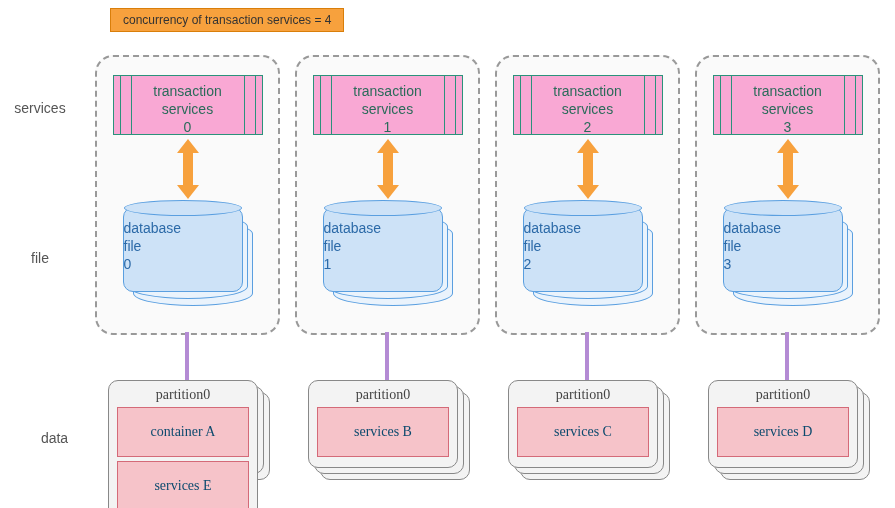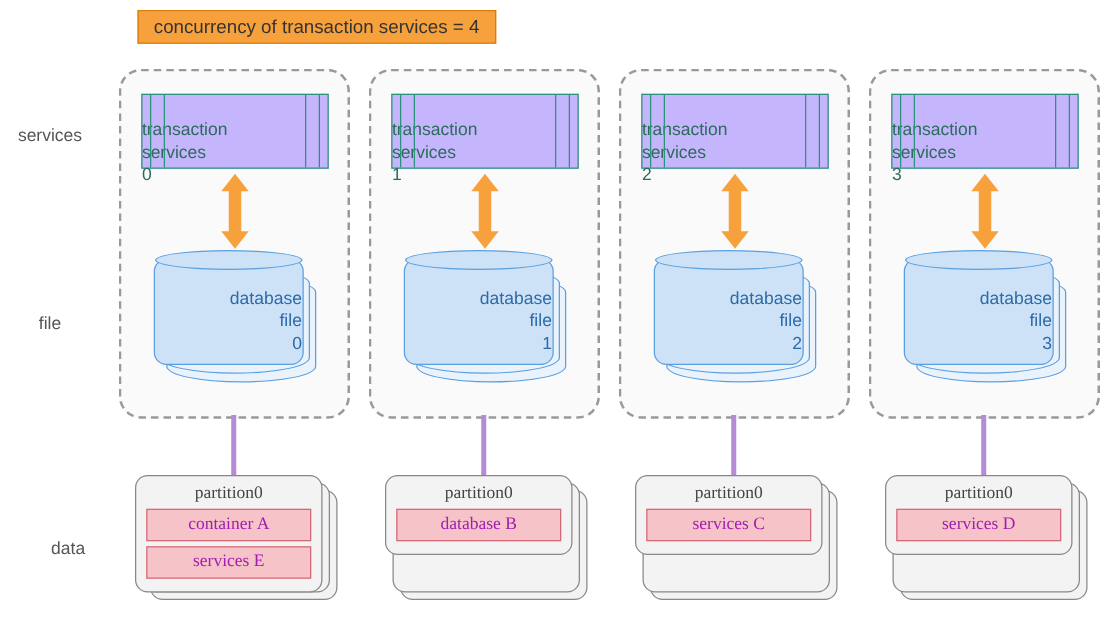--- a/index.html
+++ b/index.html
@@ -8,38 +8,38 @@
 
   .label-left { position: absolute; left: 0; width: 80px; text-align: center; color: #555; }
   .label-threads { top: 100px; }
   .label-files { top: 250px; }
   .label-data { top: 430px; padding-left: 29px; }
 
   .concurrency-tag {
     position: absolute; top: 8px; left: 110px;
     background: #f7a13d; color: #333;
     padding: 4px 12px; border: 1px solid #d97e0a;
-    font-size: 15px;
+    font-size: 12px;
   }
 
   .group {
     position: absolute; top: 55px; width: 185px; height: 280px;
     border: 2px dashed #999; border-radius: 18px;
     background: #fafafa;
   }
   .g0 { left: 95px; }
   .g1 { left: 295px; }
   .g2 { left: 495px; }
   .g3 { left: 695px; }
 
   .svc {
     position: absolute; top: 18px; left: 50%; transform: translateX(-50%);
     width: 150px; height: 60px;
-    background: #c4b5fd; border: 1px solid #2b927b;
-    padding-top: 18px; line-height: 1.3;
+    background: #f9a8d4; border: 1px solid #2b927b;
+    text-align: center; padding-top: 6px; line-height: 1.3;
     color: #2b6b5a;
   }
   .svc::before, .svc::after {
     content: ""; position: absolute; top: 0; bottom: 0; width: 10px;
     border-left: 1px solid #2b927b; border-right: 1px solid #2b927b;
   }
   .svc::before { left: 6px; }
   .svc::after { right: 6px; }
 
   .arrow {
@@ -69,22 +69,22 @@
   .db-cyl {
     position: absolute; width: 120px; height: 85px;
     border: 1px solid #5a9fe0; background: #cde2f7;
     border-radius: 10px;
   }
   .db-top {
     position: absolute; top: -8px; left: 0; right: 0; height: 16px;
     background: #cde2f7; border: 1px solid #5a9fe0; border-radius: 50%;
   }
   .db-label {
-    position: absolute; top: 21px; left: 0; right: 0;
-    text-align: right; color: #2c6aa8; line-height: 1.3;
+    position: absolute; top: 11px; left: 0; right: 0;
+    text-align: left; color: #2c6aa8; line-height: 1.3;
   }
   .db .s1 { left: 10px; top: 14px; }
   .db .s2 { left: 5px; top: 7px; }
   .db .main { left: 0; top: 0; }
 
   .link {
     position: absolute; width: 4px; background: #b48bd4;
     top: 332px; height: 50px;
   }
   .l0 { left: 185px; }
@@ -104,22 +104,22 @@
     background: #f3f3f3; border: 1px solid #888; border-radius: 10px;
     padding: 6px 8px 10px 8px;
     font-family: Liberation Serif, serif;
   }
   .part .s1 { left: 12px; top: 12px; height: 88px; }
   .part .s2 { left: 6px; top: 6px; height: 88px; }
   .part .main { left: 0; top: 0; }
   .part-title { text-align: center; color: #444; margin-bottom: 4px; }
   .container-box {
     background: #f6c3c9; border: 1px solid #d46a78;
-    text-align: center; padding: 4px 0; margin-top: 4px;
-    color: #a21caf;
+    text-align: center; padding: 16px 0; margin-top: 4px;
+    color: #0c4a6e;
   }
 </style>
 </head>
 <body>
 
 <div class="canvas">
 
   <div class="label-left label-threads">services</div>
   <div class="label-left label-files">file</div>
   <div class="label-left label-data">data</div>
@@ -239,21 +239,21 @@
       <div class="container-box">container A</div>
       <div class="container-box">services E</div>
     </div>
   </div>
 
   <div class="part p1">
     <div class="part-card s1"></div>
       <div class="part-card s2"></div>
     <div class="part-card main">
       <div class="part-title">partition0</div>
-      <div class="container-box">database B</div>
+      <div class="container-box">services B</div>
     </div>
   </div>
 
   <div class="part p2">
     <div class="part-card s1"></div>
       <div class="part-card s2"></div>
     <div class="part-card main">
       <div class="part-title">partition0</div>
       <div class="container-box">services C</div>
     </div>

